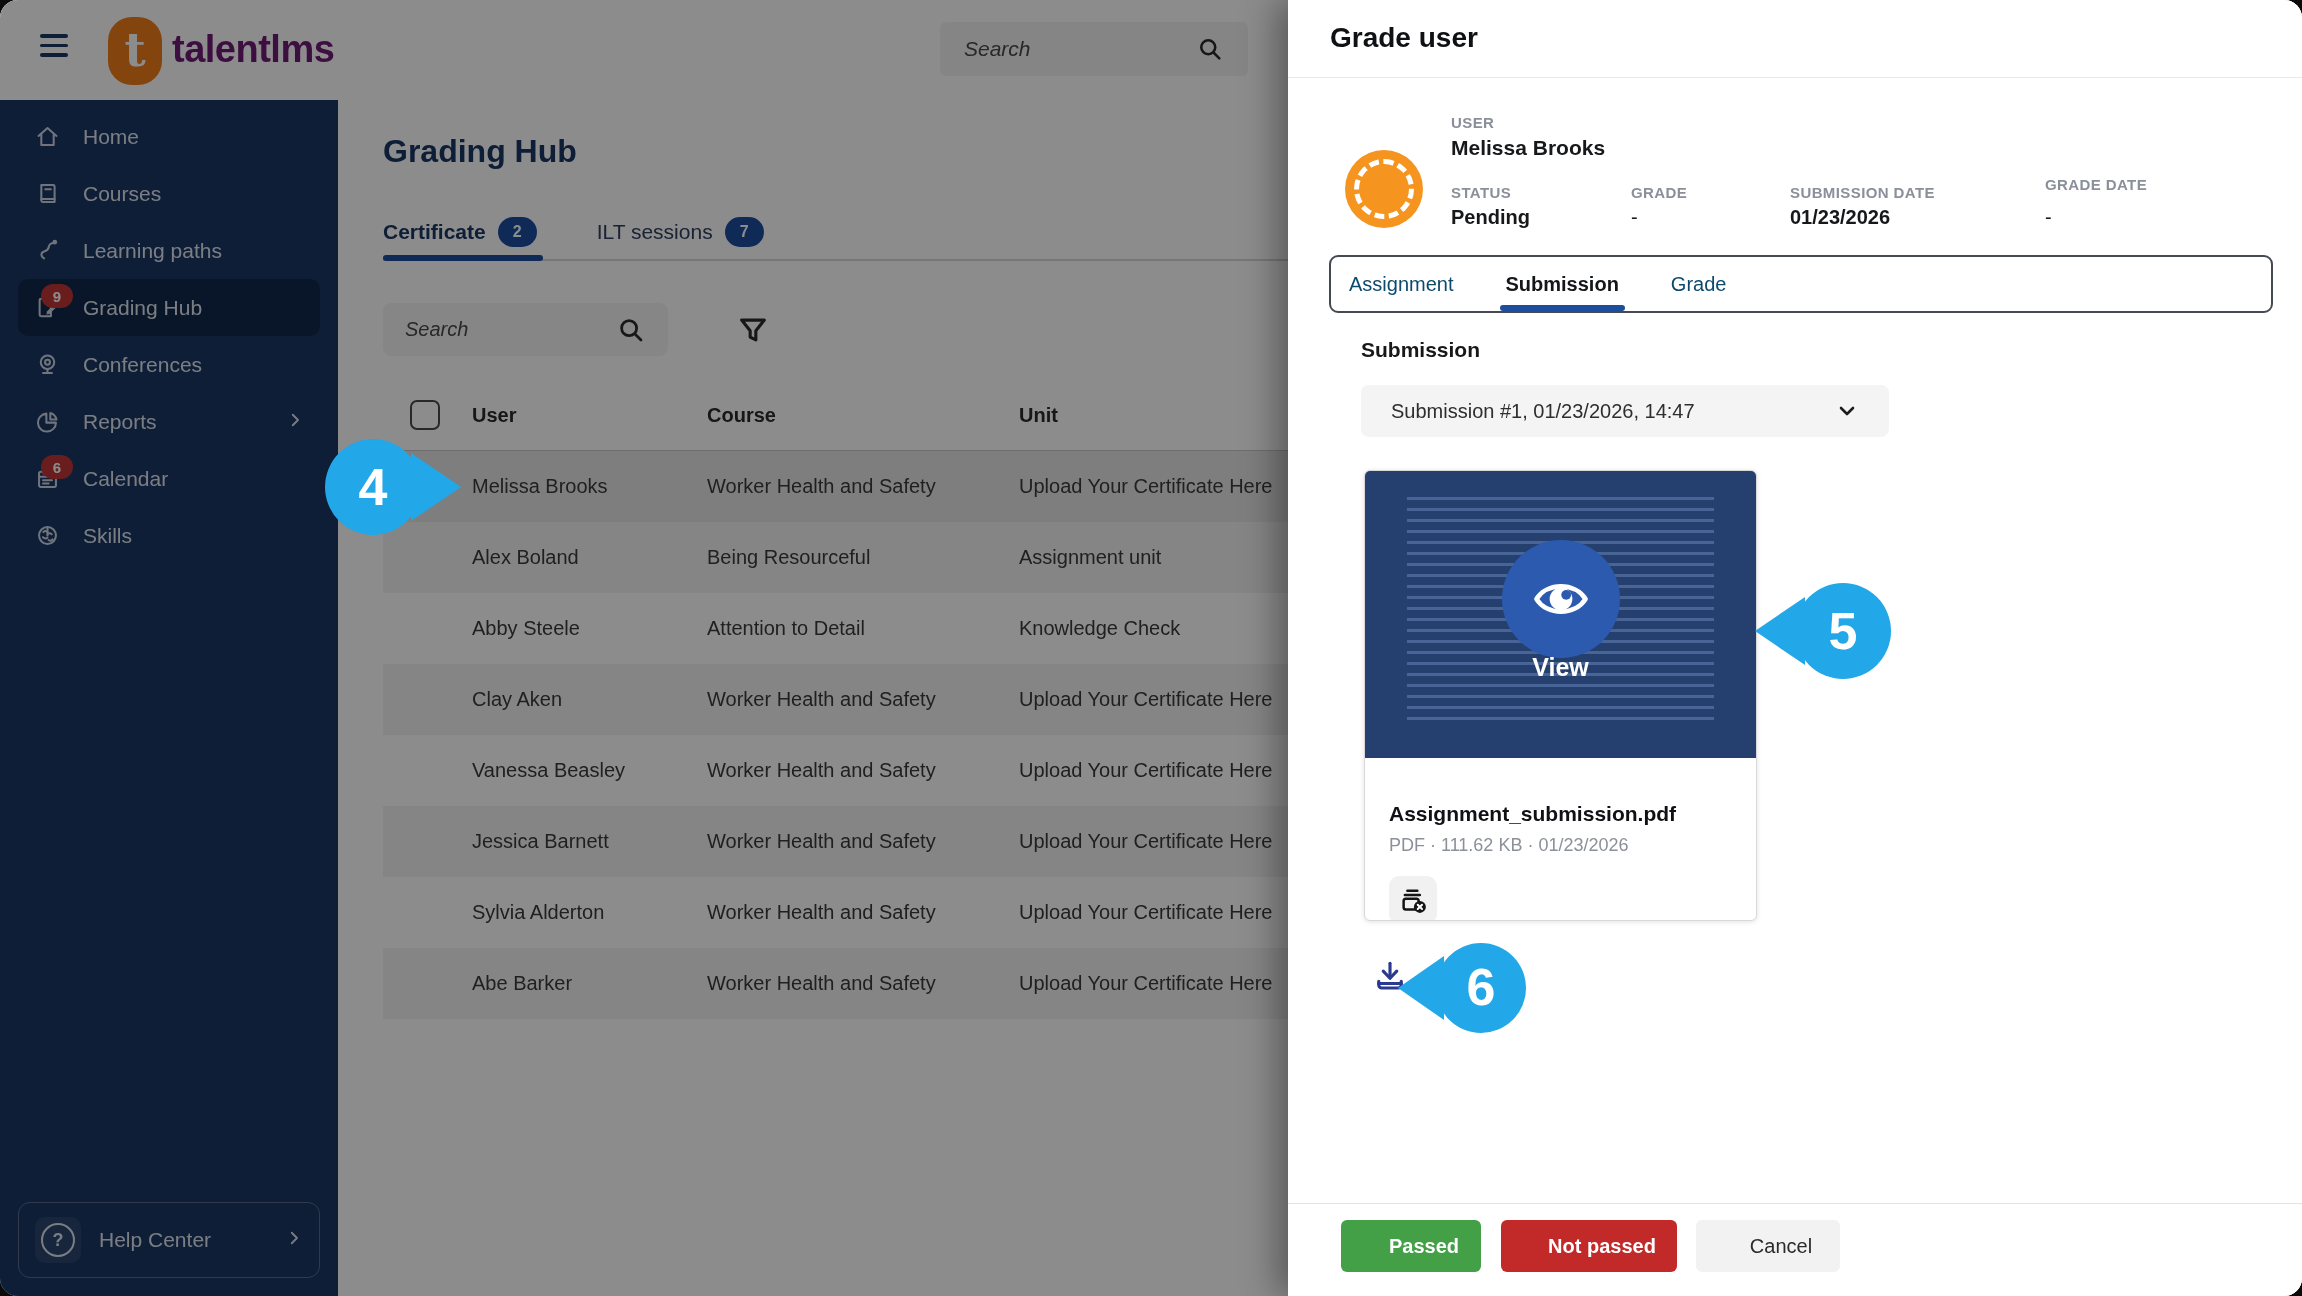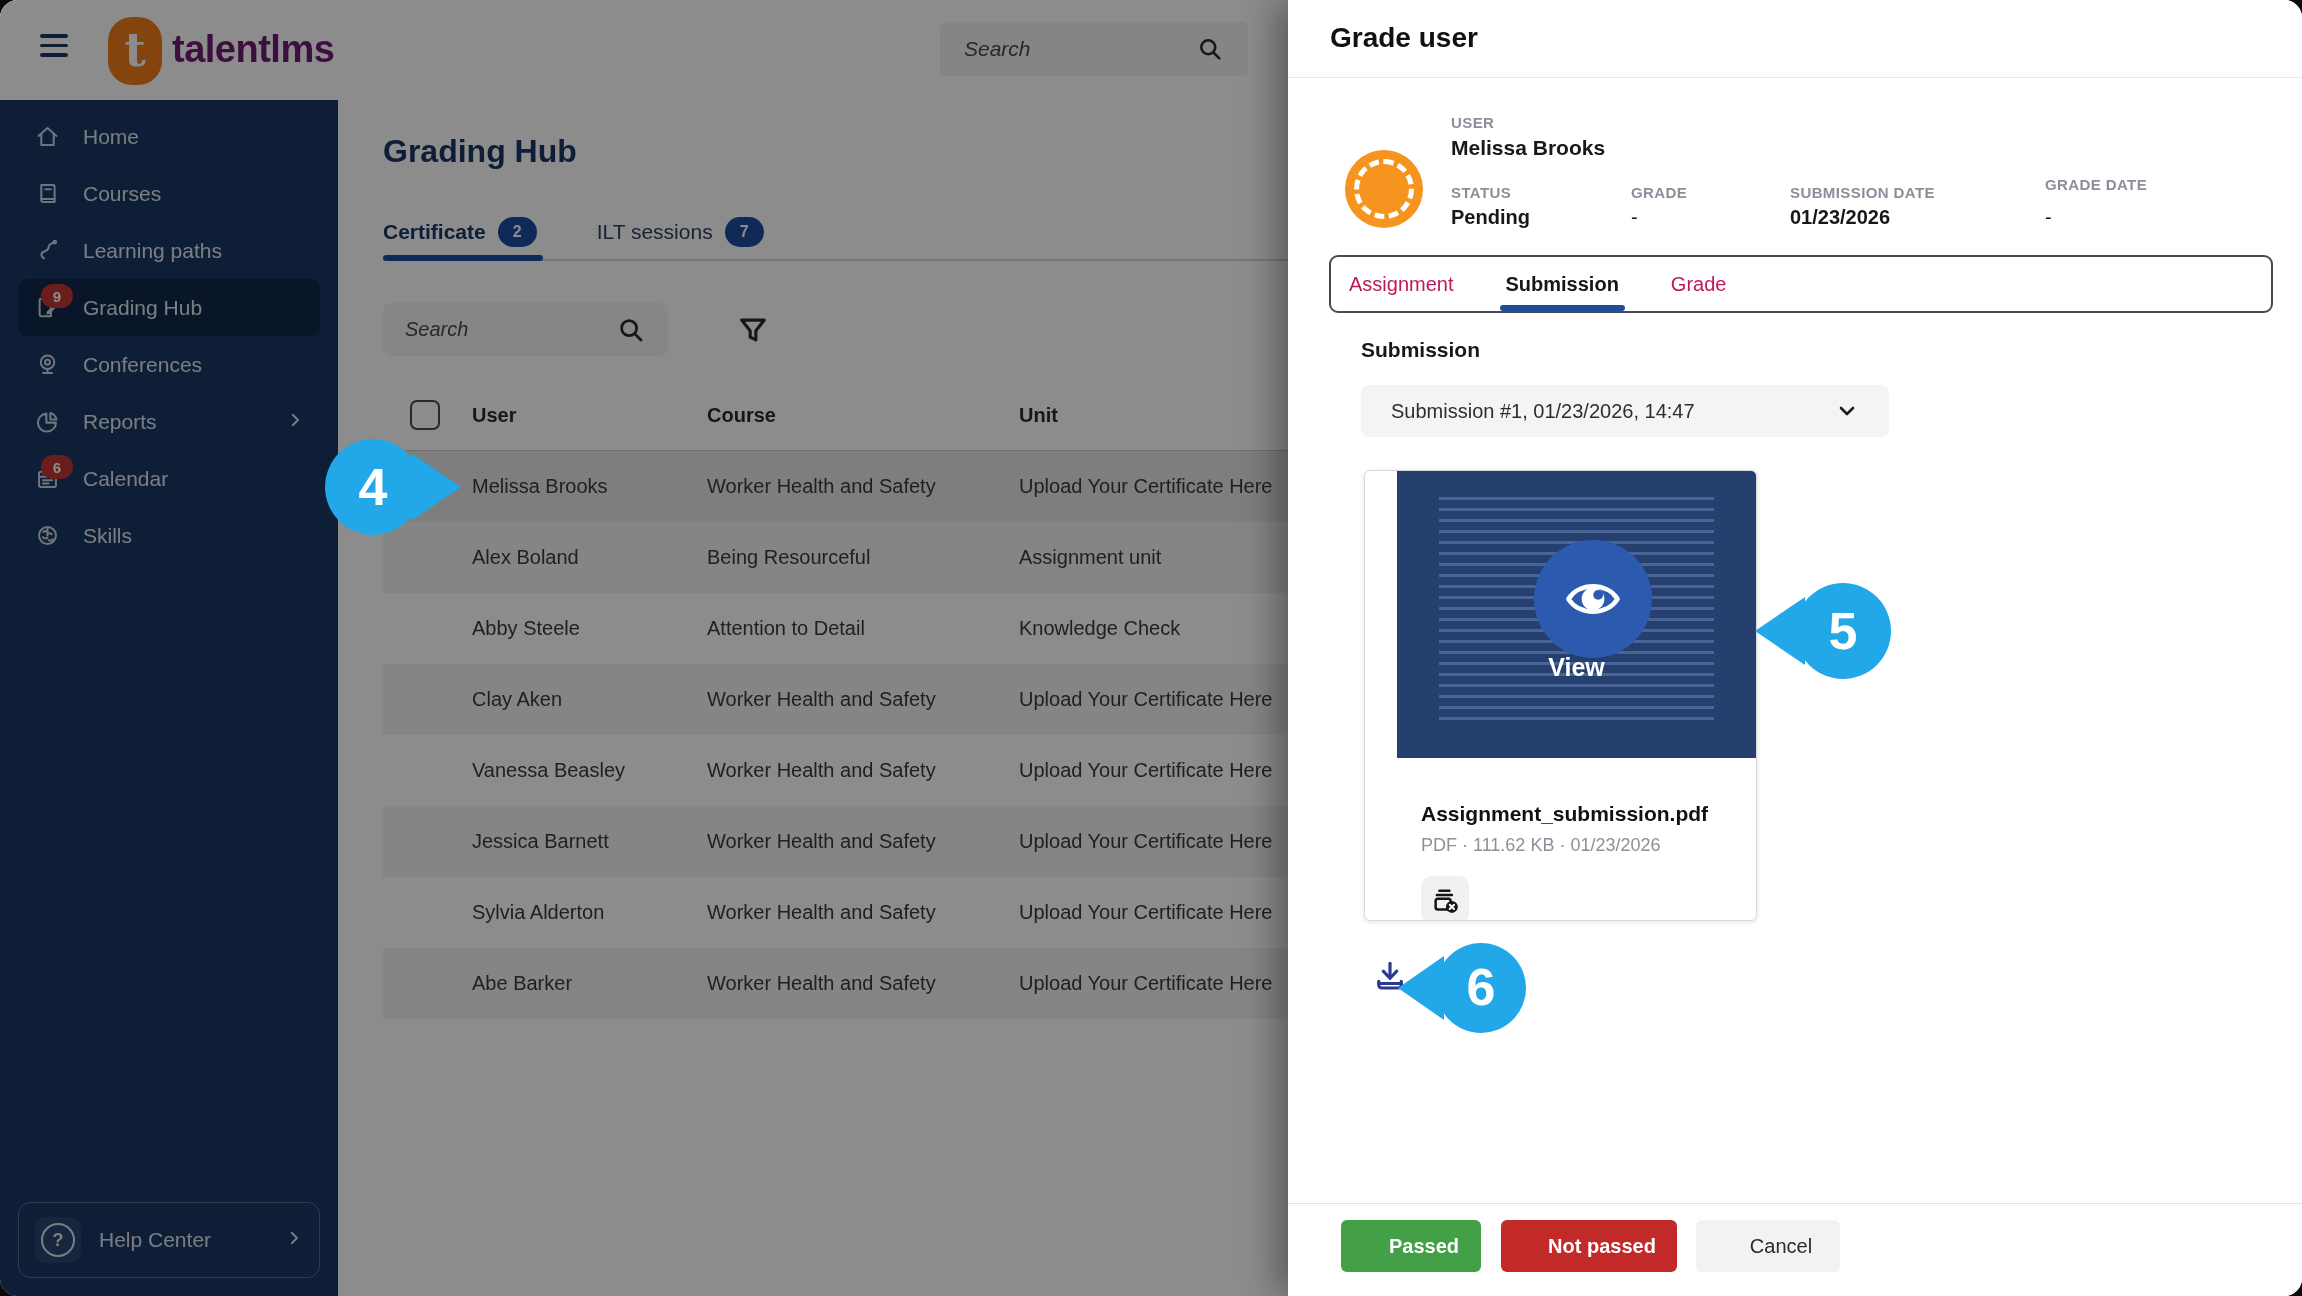--- a/index.html
+++ b/index.html
@@ -68,30 +68,30 @@
          box-shadow:-12px 0 32px rgba(0,0,0,0.35);}
   .panel-title{position:absolute;left:42px;top:22px;font-size:28px;font-weight:bold;color:#101114;}
   .panel-hr{position:absolute;left:0;right:0;top:77px;height:1px;background:#e8e8e8;}
   .avatar{position:absolute;left:57px;top:150px;width:78px;height:78px;border-radius:50%;background:#F5941E;}
   .avatar::after{content:"";position:absolute;inset:9px;border:5px dashed #fff;border-radius:50%;}
   .u-lbl{position:absolute;font-size:15px;font-weight:bold;color:#8a8f99;letter-spacing:0.4px;}
   .u-val{position:absolute;font-size:20px;color:#17181a;}
   .u-val.b{font-weight:bold;}
   .ptabs{position:absolute;left:41px;top:255px;width:944px;height:58px;border:2px solid #454a52;border-radius:9px;
          box-sizing:border-box;display:flex;align-items:center;gap:52px;padding:0 18px;}
-  .ptab{height:100%;display:flex;align-items:center;font-size:20px;color:#be185d;position:relative;cursor:pointer;}
+  .ptab{height:100%;display:flex;align-items:center;font-size:20px;color:#0c4a6e;position:relative;cursor:pointer;}
   .ptab.active{font-weight:bold;color:#141619;}
   .ptab.active::after{content:"";position:absolute;left:-6px;right:-6px;bottom:0;height:6px;background:#1D4E9E;border-radius:3px;}
   .section-title{position:absolute;left:73px;top:338px;font-size:21px;font-weight:bold;color:#17181a;}
   .select{position:absolute;left:73px;top:385px;width:528px;height:52px;background:#f4f4f4;border-radius:8px;
           display:flex;align-items:center;padding:0 30px;box-sizing:border-box;cursor:pointer;}
   .select .val{font-size:20px;color:#2e2e2e;flex:1;}
 
   .card{position:absolute;left:76px;top:470px;width:393px;height:451px;border:1px solid #d9d9d9;border-radius:6px;
-        overflow:hidden;background:#fff;box-shadow:0 1px 5px rgba(0,0,0,0.12);box-sizing:border-box;padding-left:32px;}
+        overflow:hidden;background:#fff;box-shadow:0 1px 5px rgba(0,0,0,0.12);box-sizing:border-box;}
   .thumb{position:relative;height:287px;background:#25406F;cursor:pointer;}
   .thumb::before{content:"";position:absolute;left:42px;right:42px;top:26px;bottom:30px;
         background:repeating-linear-gradient(180deg,rgba(140,170,230,0.34) 0 3px,transparent 3px 11px);}
   .eye-btn{position:absolute;left:137px;top:69px;width:118px;height:118px;border-radius:50%;background:#2B5AAE;
            display:flex;align-items:center;justify-content:center;cursor:pointer;}
   .view-lbl{position:absolute;left:0;right:0;top:182px;text-align:center;color:#fff;font-size:25px;font-weight:bold;}
   .card-info{padding:32px 24px 0 24px;margin-top:12px;}
   .fname{font-size:21px;font-weight:bold;color:#101114;}
   .fmeta{margin-top:9px;font-size:18px;color:#8b9099;}
   .ficon{margin-top:20px;width:48px;height:48px;background:#f1f1f1;border-radius:10px;display:flex;align-items:center;

